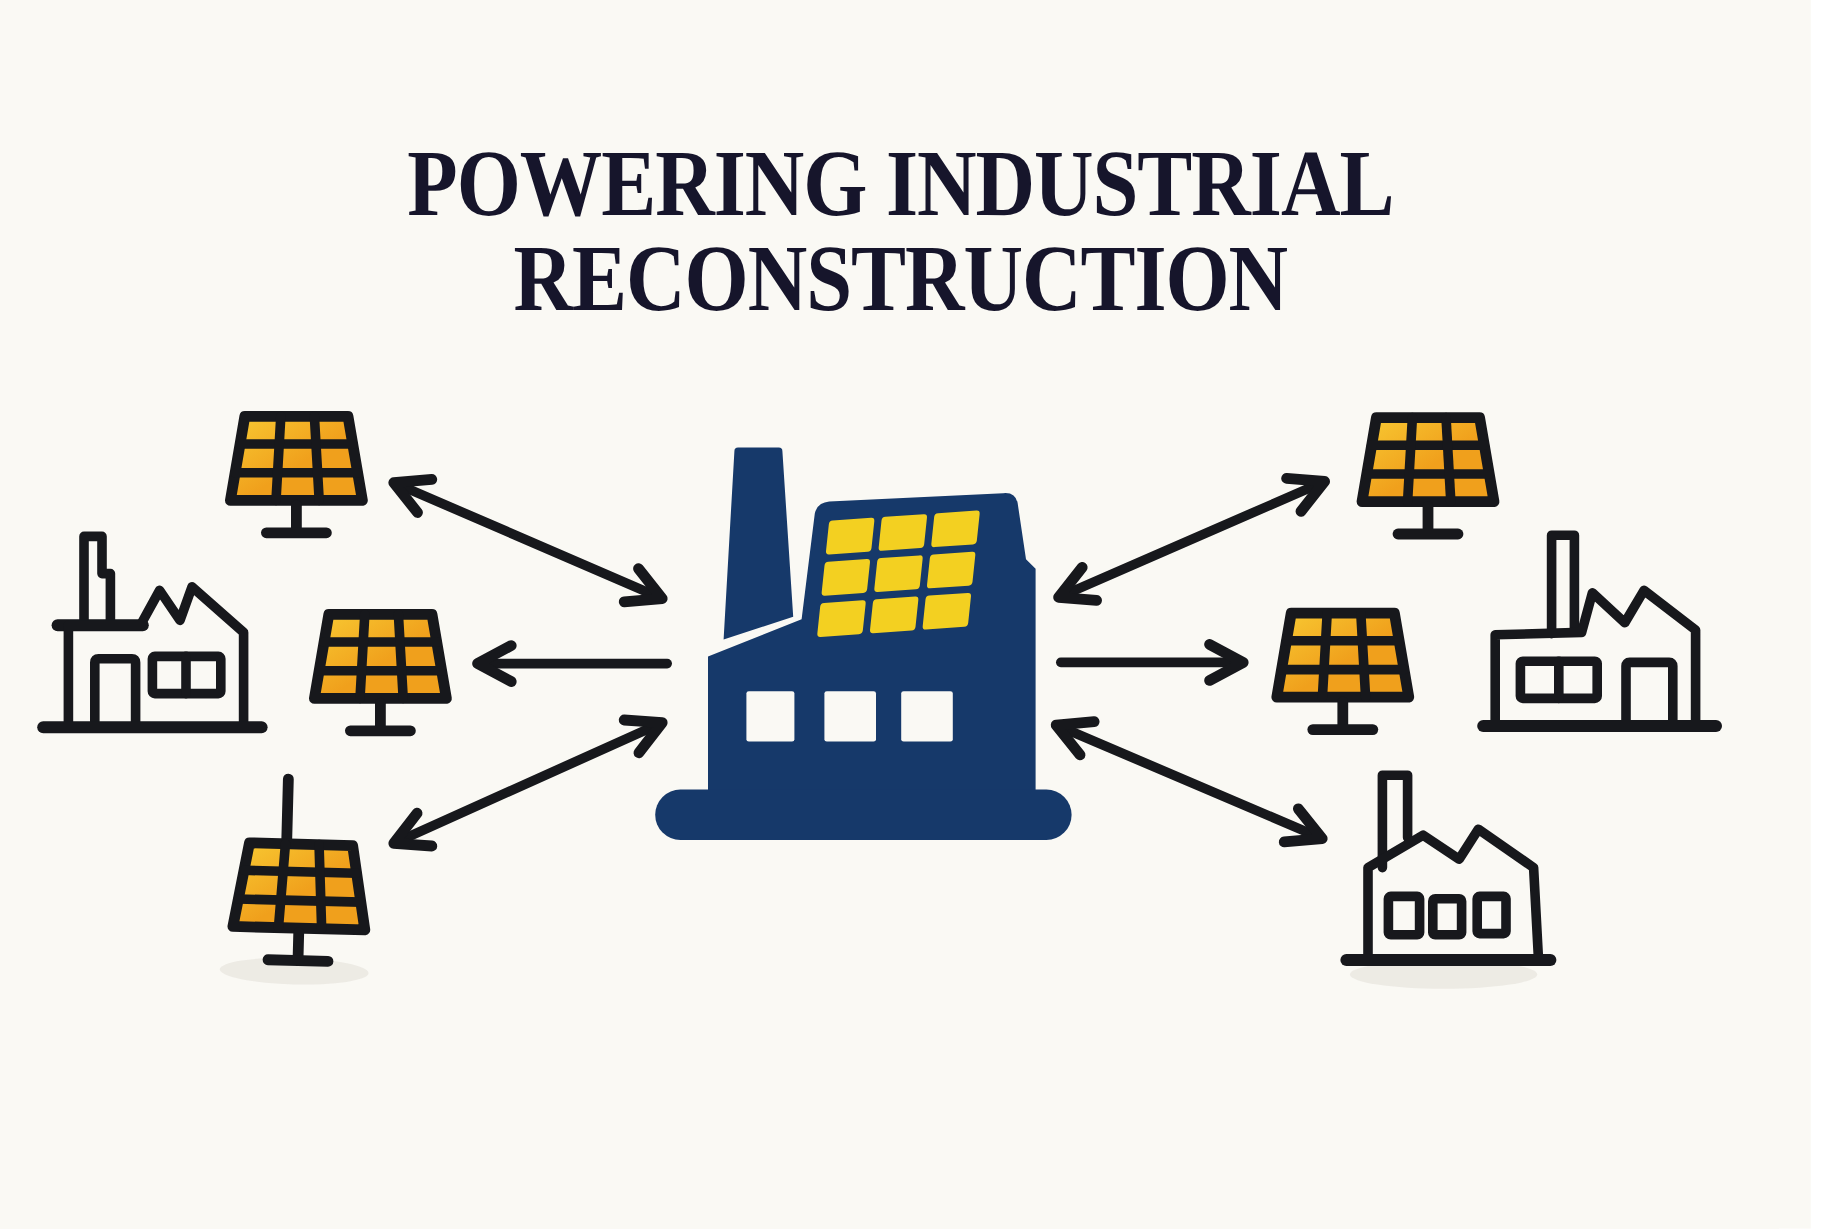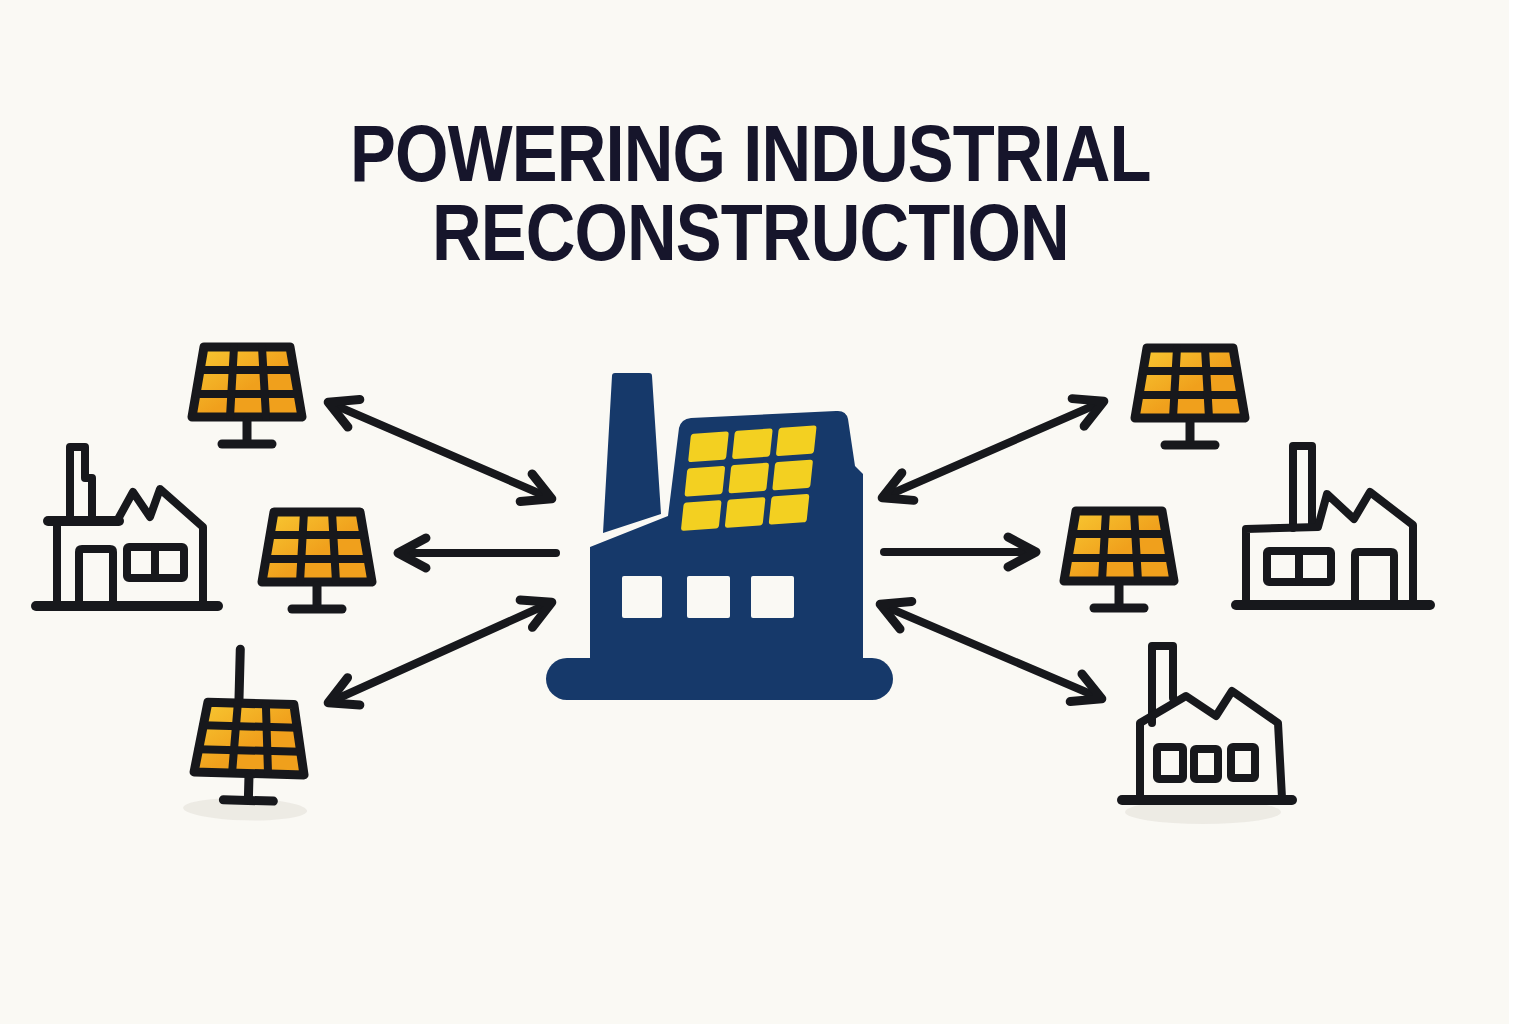--- a/index.html
+++ b/index.html
@@ -1,21 +1,21 @@
 <!DOCTYPE html>
 <html style="--background: #faf9f4; --ink: #17181c; --navy: #16396a; --panel-orange: #f0a01c; --panel-orange-light: #f8ca33; --roof-yellow: #f3d021; --title-color: #16152b; --shadow: #e8e6df;"><head>
 <meta charset="utf-8">
 <style>
   html,body{margin:0;padding:0;background:#fff;}
   .canvas{
     position:relative;
     width:1509px;height:1024px;
     background:var(--background,#faf9f4);
     overflow:hidden;
-    font-family:Liberation Sans, sans-serif;
+    font-family:Liberation Serif, serif;
   }
   .title{
     position:absolute;
     top:114px;left:50%;
     transform:translateX(-50.5%) scaleX(.87);
     transform-origin:center top;
     font-weight:bold;
     font-size:79px;
     line-height:79px;
     letter-spacing:-1px;

